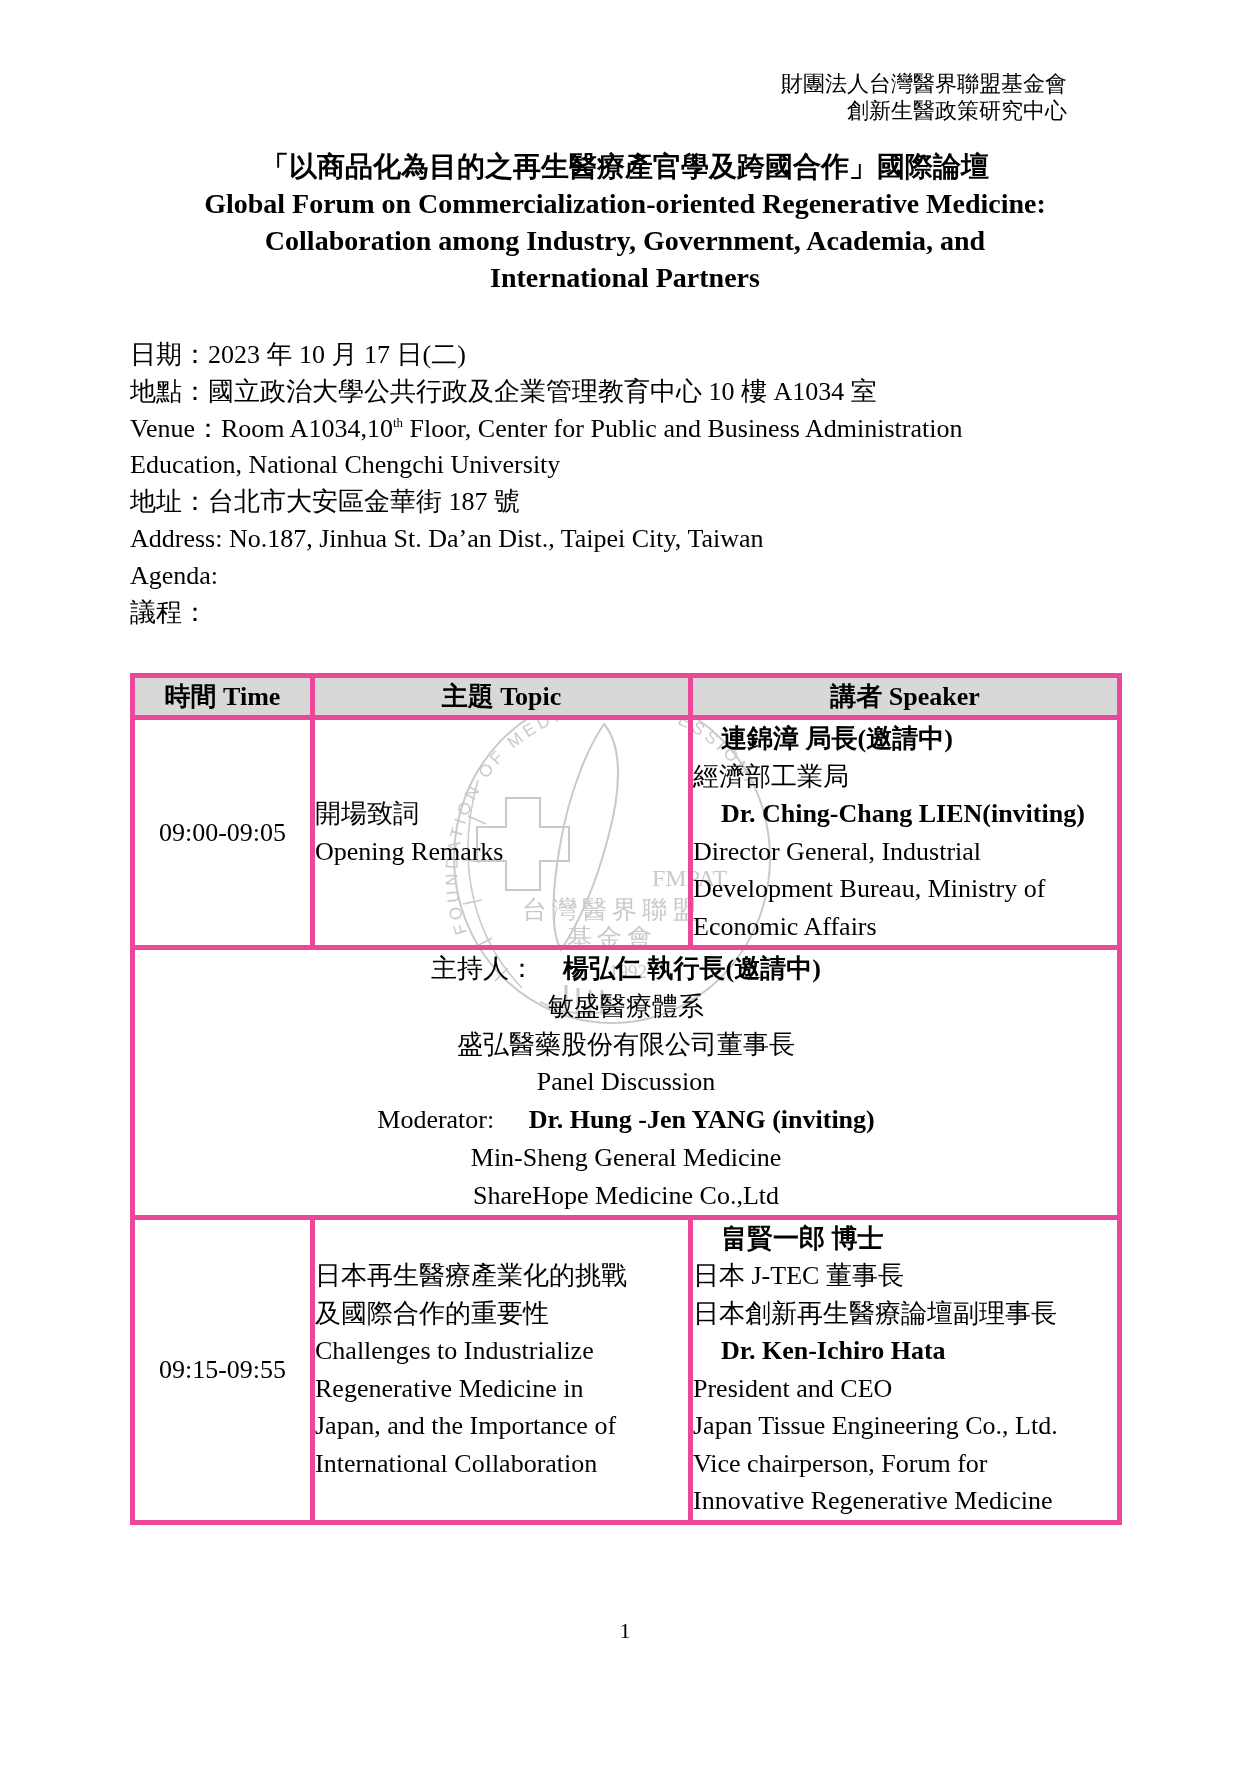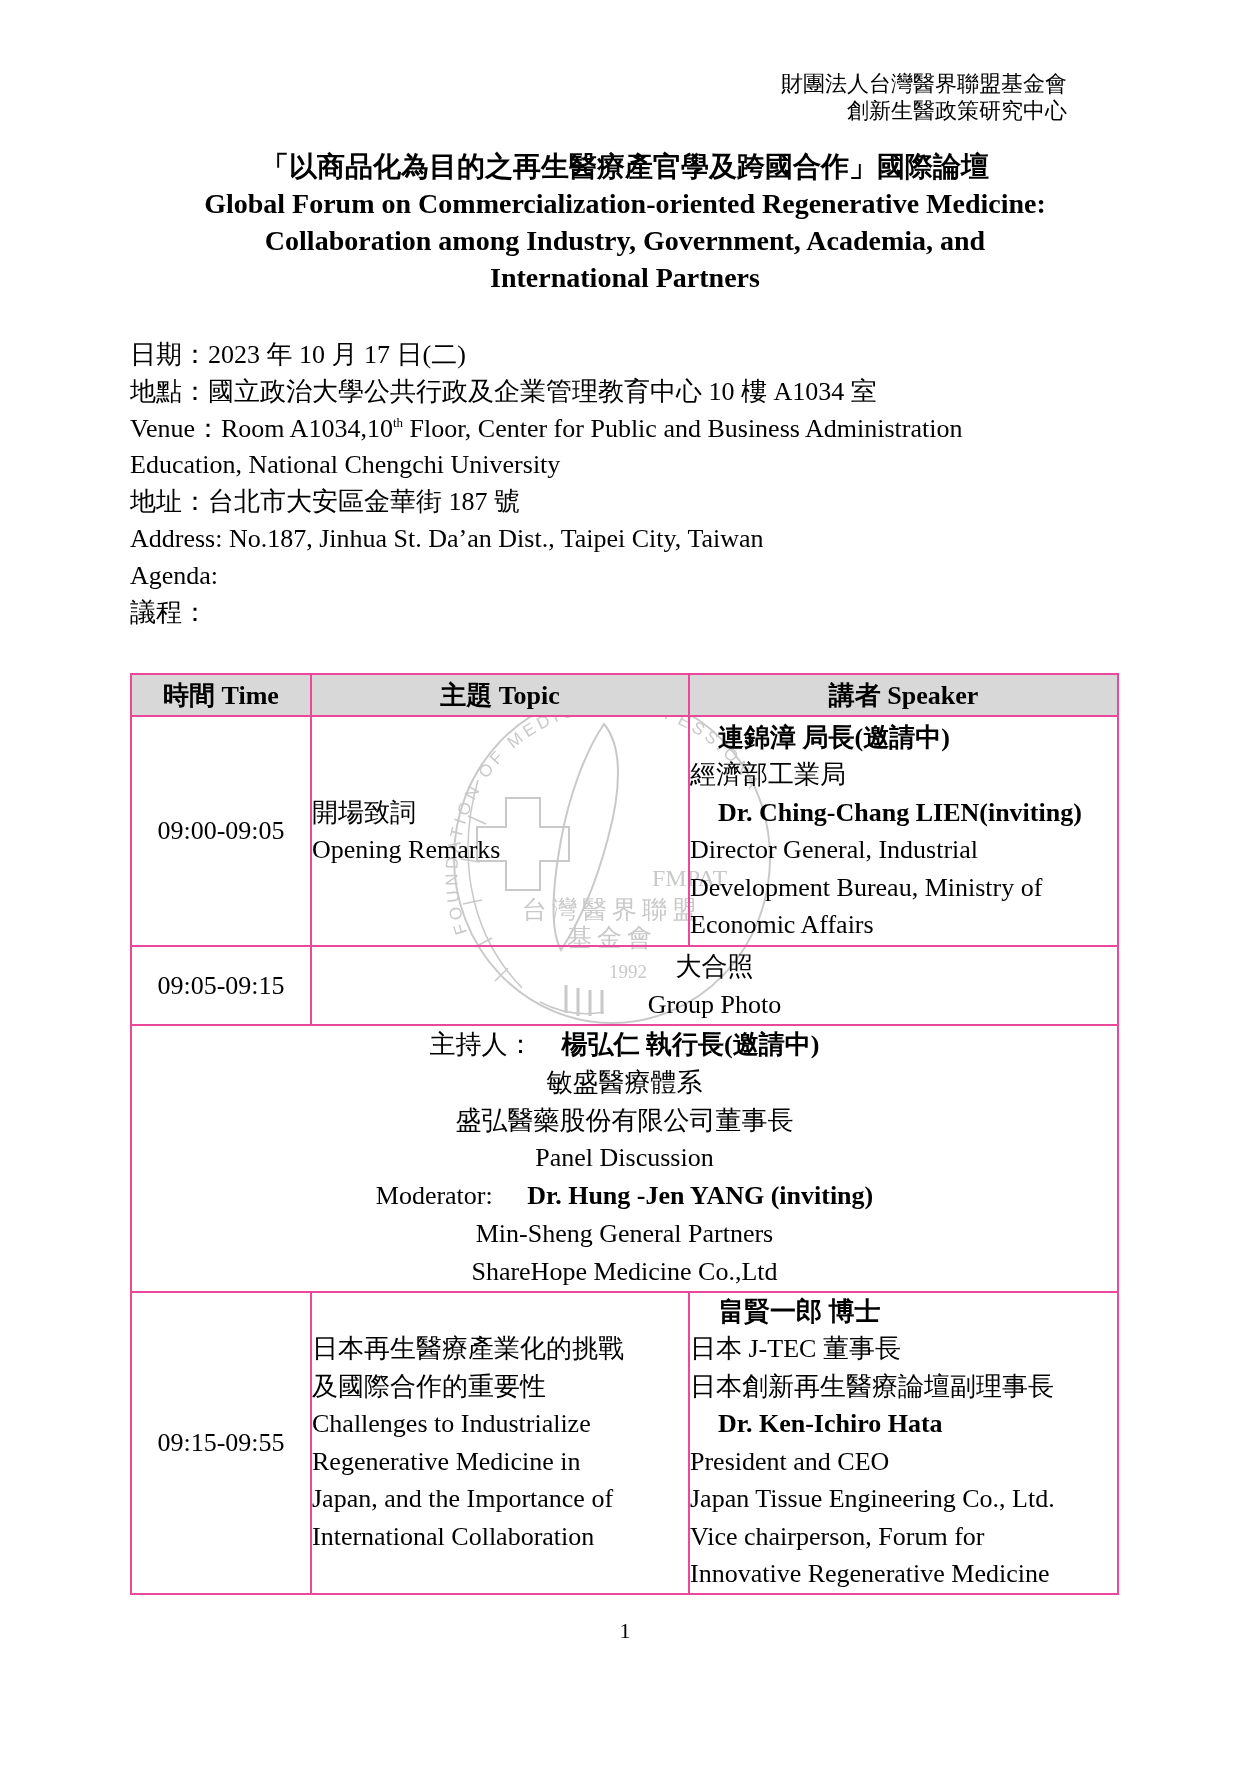--- a/index.html
+++ b/index.html
@@ -36,21 +36,21 @@
   
   .agenda-table-wrap { top: 673px; left: 130px; }
   table.agenda {
     border-collapse: collapse;
     table-layout: fixed;
     width: 987px;
     font-size: 26px;
     background: transparent;
   }
   table.agenda td, table.agenda th {
-    border: 2px solid #ec4899;
+    border: 5px solid #ec4899;
     vertical-align: middle;
     padding: 0;
     background: transparent;
     font-weight: normal;
   }
   table.agenda th {
     background: #d8d8d8;
     font-weight: bold;
     text-align: center;
     height: 42px;
@@ -156,38 +156,29 @@
         <td class="cell-left cell-top pt4">
           <div class="ln b">連錦漳 局長(邀請中)</div>
           <div class="ln">經濟部工業局</div>
           <div class="ln b">Dr. Ching-Chang LIEN(inviting)</div>
           <div class="ln">Director General, Industrial</div>
           <div class="ln">Development Bureau, Ministry of</div>
           <div class="ln">Economic Affairs</div>
         </td>
       </tr>
 
-      <tr style="height:79px;">
-        <td class="cell-time">
-          <div class="ln">09:05-09:15</div>
-        </td>
-        <td class="cell-center" colspan="2">
-          <div class="ln">大合照</div>
-          <div class="ln">Group Photo</div>
-        </td>
-      </tr>
 
       <tr style="height:265px;">
         <td class="cell-center" colspan="3">
           <div class="ln-wide"><span>主持人：</span><span class="b">楊弘仁 執行長(邀請中)</span></div>
           <div class="ln-wide">敏盛醫療體系</div>
           <div class="ln-wide">盛弘醫藥股份有限公司董事長</div>
           <div class="ln-wide">Panel Discussion</div>
           <div class="ln-wide"><span>Moderator: </span><span class="b">Dr. Hung -Jen YANG (inviting)</span></div>
-          <div class="ln-wide">Min-Sheng General Partners</div>
+          <div class="ln-wide">Min-Sheng General Medicine</div>
           <div class="ln-wide">ShareHope Medicine Co.,Ltd</div>
         </td>
       </tr>
 
       <tr style="height:298px;">
         <td class="cell-time">
           <div class="ln">09:15-09:55</div>
         </td>
         <td class="cell-left">
           <div class="ln">日本再生醫療產業化的挑戰</div>

